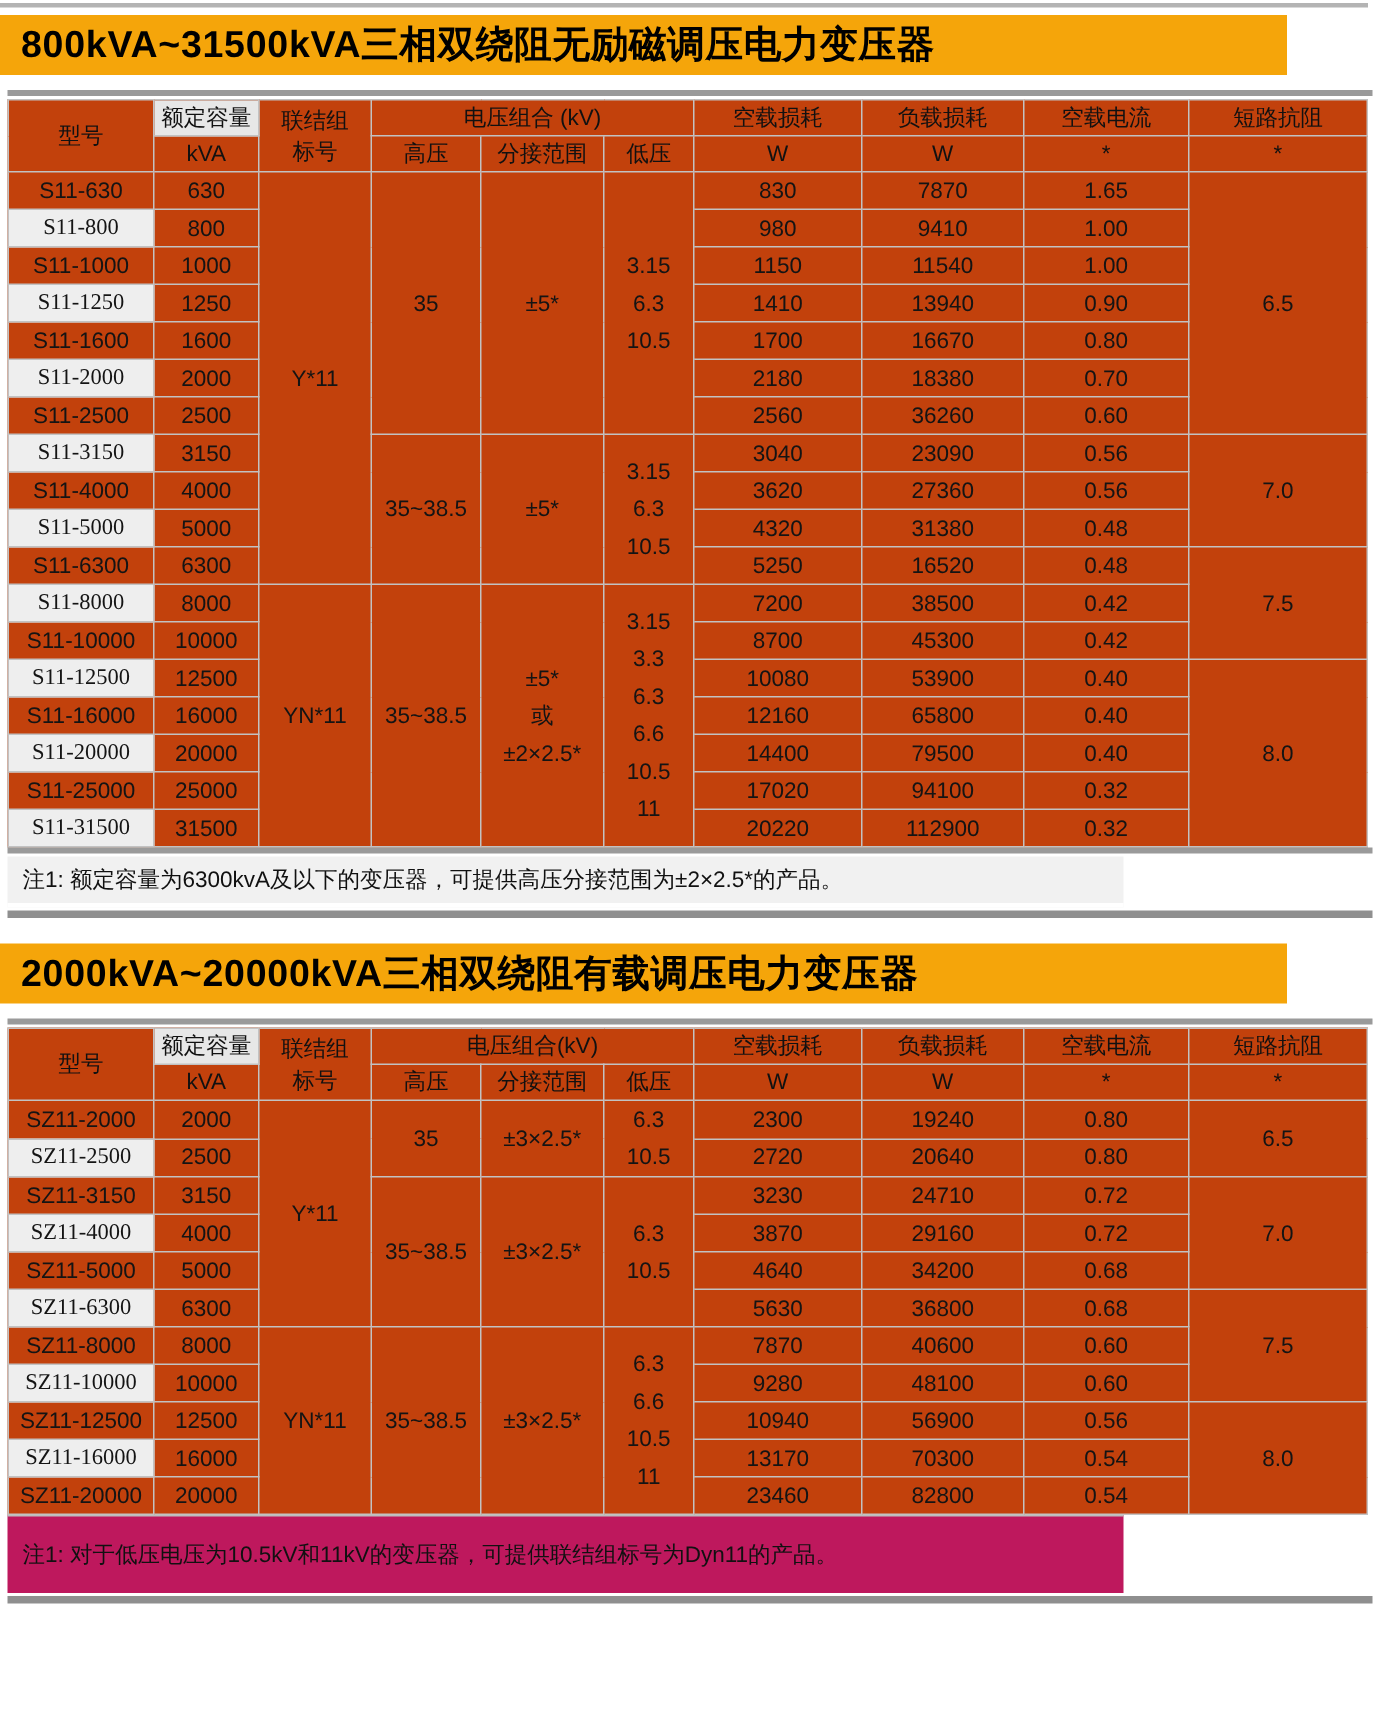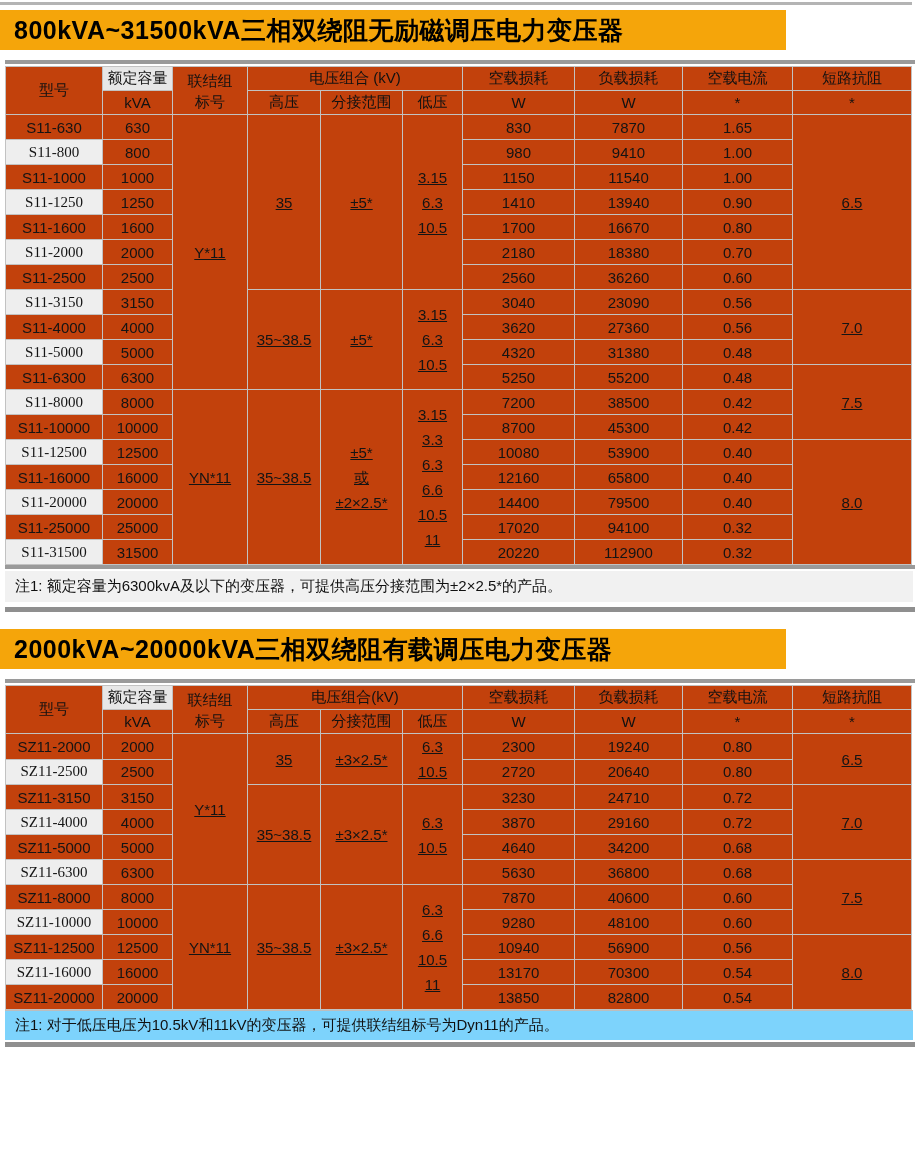--- a/index.html
+++ b/index.html
@@ -1,35 +1,35 @@
 <!DOCTYPE html>
 <html><head>
 <meta charset="utf-8">
 <style>
   html,body{margin:0;padding:0;background:#ffffff;}
   body{width:920px;height:1150px;font-family:"Liberation Sans","DejaVu Sans",sans-serif;color:#141414;overflow:hidden;}
   .page{width:920px;height:1150px;position:relative;}
   .top-rule{height:3px;background:#b4b4b4;margin:2px 0 5px 0;width:912px;}
-  .title-bar{background:#f5a50a;width:786px;height:40px;line-height:40px;font-size:25px;font-weight:bold;padding-left:14px;box-sizing:border-box;letter-spacing:0.5px;color:#000;}
+  .title-bar{background:#f5a50a;width:858px;height:40px;line-height:40px;font-size:25px;font-weight:bold;padding-left:14px;box-sizing:border-box;letter-spacing:0.5px;color:#000;}
   .title-bar.second{margin-top:17px;}
   .table-zone{margin:10px 5px 12px 5px;}
   .rule-heavy{height:4px;background:#9a9a9a;margin:0 0 2px 0;}
   .rule-heavier{height:5px;background:#8f8f8f;margin-top:2px;}
   table.spec{border-collapse:collapse;width:844px;table-layout:fixed;background:#c2410c;}
   table.spec th, table.spec td{border:1px solid #c2c2c2;text-align:center;vertical-align:middle;padding:0;font-weight:normal;}
   table.spec th{font-size:15px;height:23px;color:#111;}
   table.spec td{font-size:15px;height:24px;}
   th.cap-top{background:#e7e7e7;}
   .hline{display:block;line-height:21px;}
-  .mline{display:block;line-height:25px;text-decoration:underline;}
+  .mline{display:block;line-height:25px;}
   td.cell-model{font-size:15px;}
   td.stripe{background:#eeeeee;font-family:Liberation Serif, serif;}
-  .notes-block{width:908px;box-sizing:border-box;}
+  .notes-block{width:744px;box-sizing:border-box;}
   .notes-gray .note-row{background:#f1f1f1;border-bottom:3px solid #ffffff;padding:6px 10px;font-size:15px;text-align:left;color:#111;}
-  .notes-plain .note-row{background:#7dd3fc;border-top:1px solid #bdbdbd;padding:5px 10px;font-size:15px;text-align:left;color:#111;}
+  .notes-plain .note-row{background:#be185d;border-top:1px solid #bdbdbd;padding:16px 10px;font-size:15px;text-align:left;color:#111;}
 </style>
 </head>
 <body>
 
 <div class="page">
 
   <div class="top-rule"></div>
 
   <div class="title-bar">
     <span>800kVA~31500kVA三相双绕阻无励磁调压电力变压器</span>
@@ -174,21 +174,21 @@
             <td class="cell-model stripe">S11-5000</td>
             <td>5000</td>
             <td>4320</td>
             <td>31380</td>
             <td>0.48</td>
           </tr>
           <tr>
             <td class="cell-model">S11-6300</td>
             <td>6300</td>
             <td>5250</td>
-            <td>55200</td>
+            <td>16520</td>
             <td>0.48</td>
             <td rowspan="3">
               <div class="mline">7.5</div>
             </td>
           </tr>
           <tr>
             <td class="cell-model stripe">S11-8000</td>
             <td>8000</td>
             <td rowspan="7">
               <div class="mline">YN*11</div>
@@ -428,21 +428,21 @@
           <tr>
             <td class="cell-model stripe">SZ11-16000</td>
             <td>16000</td>
             <td>13170</td>
             <td>70300</td>
             <td>0.54</td>
           </tr>
           <tr>
             <td class="cell-model">SZ11-20000</td>
             <td>20000</td>
-            <td>13850</td>
+            <td>23460</td>
             <td>82800</td>
             <td>0.54</td>
           </tr>
         </tbody>
       </table>
       <div class="notes-block notes-plain">
         <div class="note-row">注1: 对于低压电压为10.5kV和11kV的变压器，可提供联结组标号为Dyn11的产品。</div>
       </div>
       <div class="rule-heavier"></div>
     </div>

